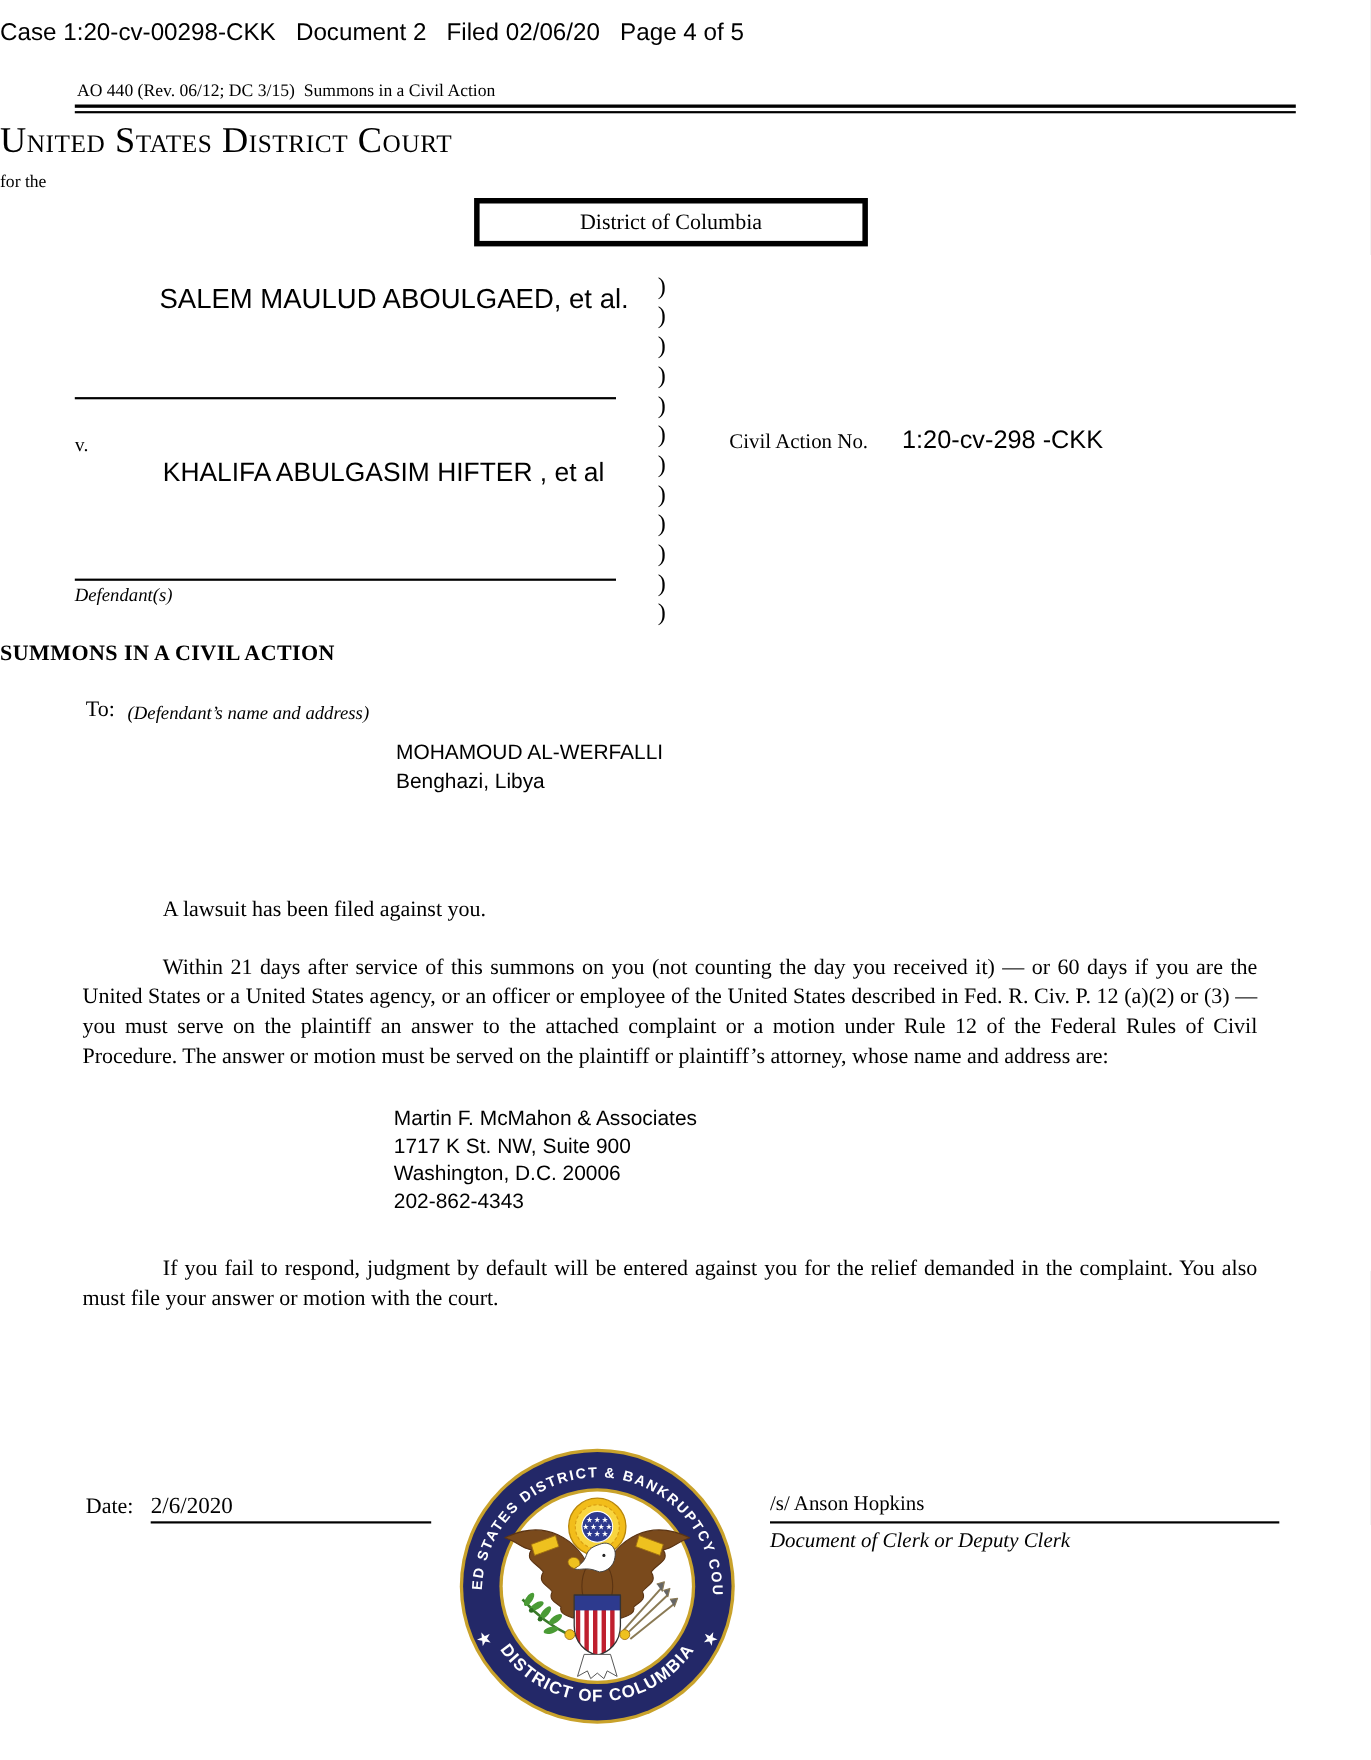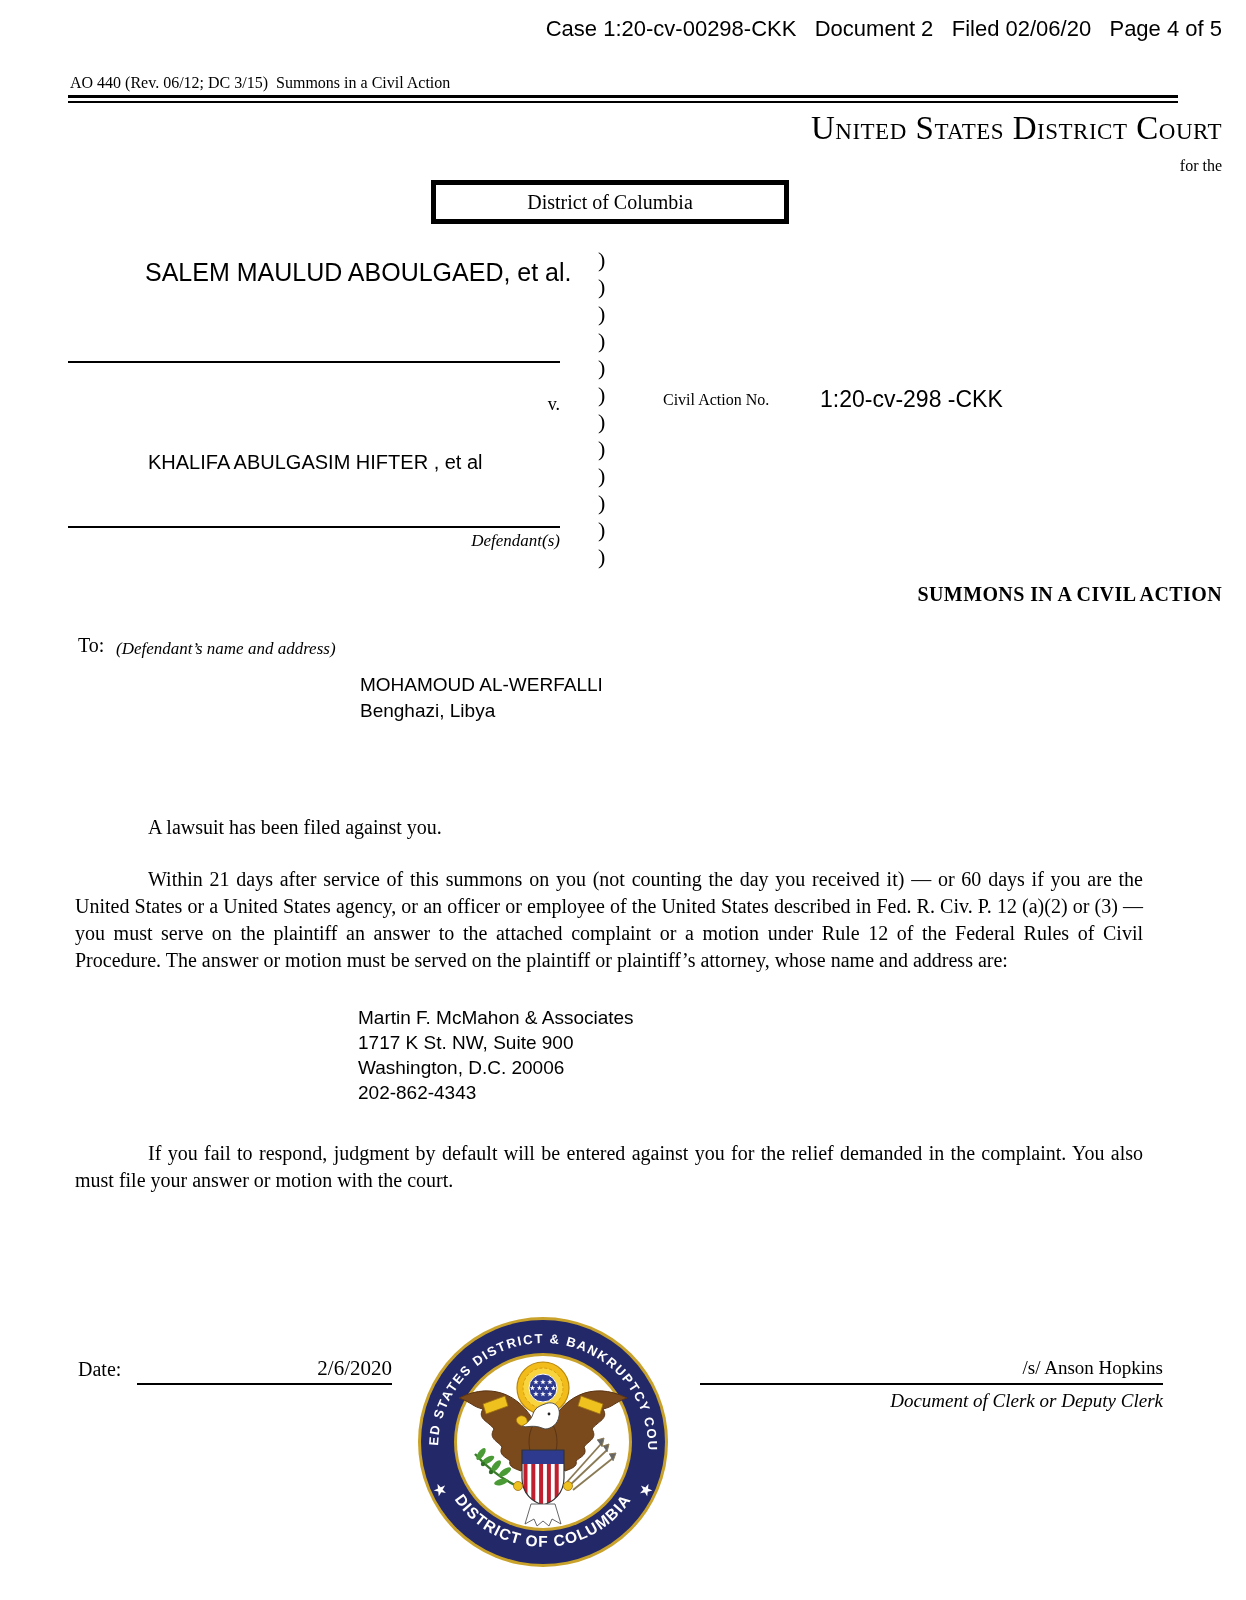--- a/index.html
+++ b/index.html
@@ -4,46 +4,46 @@
 <style>
   html,body { margin:0; padding:0; background:#e8e8e8; }
   .page {
     position:relative; width:1246px; height:1600px; background:#ffffff;
     font-family:"Liberation Serif", serif; color:#000; overflow:hidden;
     margin:0 auto;
   }
   .abs { position:absolute; }
   .sans { font-family:"Liberation Sans", sans-serif; }
   .it { font-style:italic; }
-  .ctr { text-align:right; }
+  .ctr { text-align:left; }
   .pre { white-space:pre-wrap; }
 
   .case-header { left:0; top:16px; width:1222px; font-size:22px; font-family:"Liberation Sans", sans-serif; }
   .form-id { left:70px; top:74px; font-size:16px; }
   .header-rule { left:68px; top:95px; width:1110px; height:3px;
                  border-top:3px solid #000; border-bottom:2px solid #000; }
   .court-title { left:0; top:110px; width:1222px; font-size:33px; font-variant:small-caps; letter-spacing:0.5px; }
   .for-the { left:0; top:157px; width:1222px; font-size:16px; }
   .district-box { left:431px; top:180px; width:348px; height:34px;
                   border:5px solid #000; }
   .district-box span { display:block; line-height:34px; font-size:20px; text-align:center; }
 
   .plaintiff-name { left:145px; top:258px; font-size:25px; }
   .cap-line { left:68px; width:492px; height:0; border-bottom:2px solid #000; }
   .line-plaintiff { top:361px; }
   .line-defendant { top:526px; }
   .plaintiff-label { left:68px; top:366px; width:492px; font-size:17px; }
   .versus { left:68px; top:394px; width:492px; font-size:18px; }
-  .defendant-name { left:148px; top:416px; font-size:20px;margin-top:35px; }
+  .defendant-name { left:148px; top:416px; font-size:24px; }
   .defendant-label { left:68px; top:531px; width:492px; font-size:17px; }
 
   .bracket-col { left:598px; top:246px; font-size:22px; line-height:27px; }
   .bracket-col span { display:block; }
 
-  .civ-label { left:663px; top:391px; font-size:16px; }
+  .civ-label { left:663px; top:391px; font-size:19px; }
   .civ-number { left:820px; top:386px; font-size:23px; }
 
   .summons-title { left:0; top:583px; width:1222px; font-size:20px; font-weight:bold; letter-spacing:0.4px; }
   .to-label { left:78px; top:634px; font-size:20px; }
   .to-hint { left:116px; top:639px; font-size:17px; }
   .def-address { left:360px; top:672px; font-size:19px; line-height:26px; }
   .def-address span { display:block; }
 
   .lawsuit-line { left:148px; top:816px; font-size:20px; }
   .body-par { left:75px; width:1068px; font-size:20px; line-height:27px; text-align:justify; text-indent:73px; }

